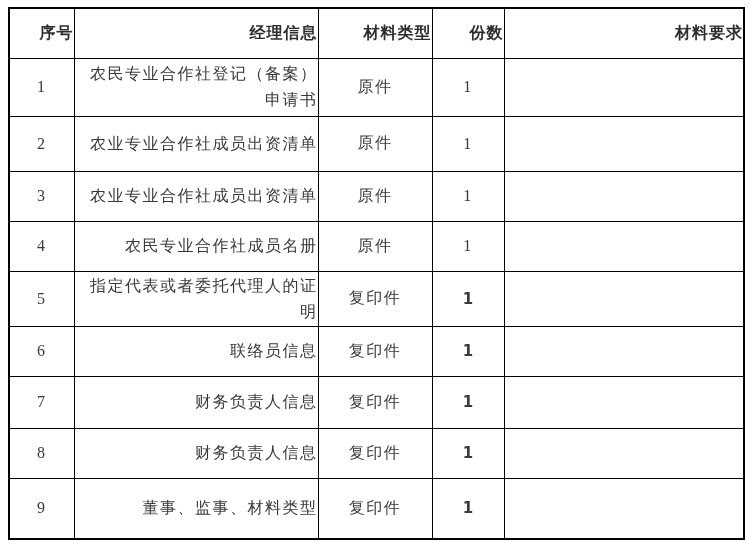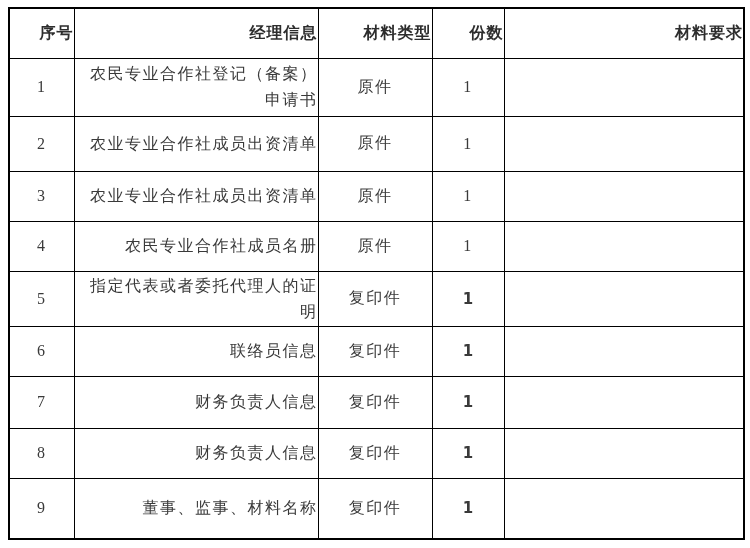--- a/index.html
+++ b/index.html
@@ -149,20 +149,20 @@
   </tr>
         <tr>
     <td class="c-no">8</td>
     <td class="c-name">财务负责人信息</td>
     <td class="c-type">复印件</td>
     <td class="c-copies bold-num">1</td>
     <td class="c-req"></td>
   </tr>
         <tr>
     <td class="c-no">9</td>
-    <td class="c-name">董事、监事、材料名称</td>
+    <td class="c-name">董事、监事、材料类型</td>
     <td class="c-type">复印件</td>
     <td class="c-copies bold-num">1</td>
     <td class="c-req"></td>
   </tr>
       </tbody>
   </table>
 </div>
 
 </body></html>

